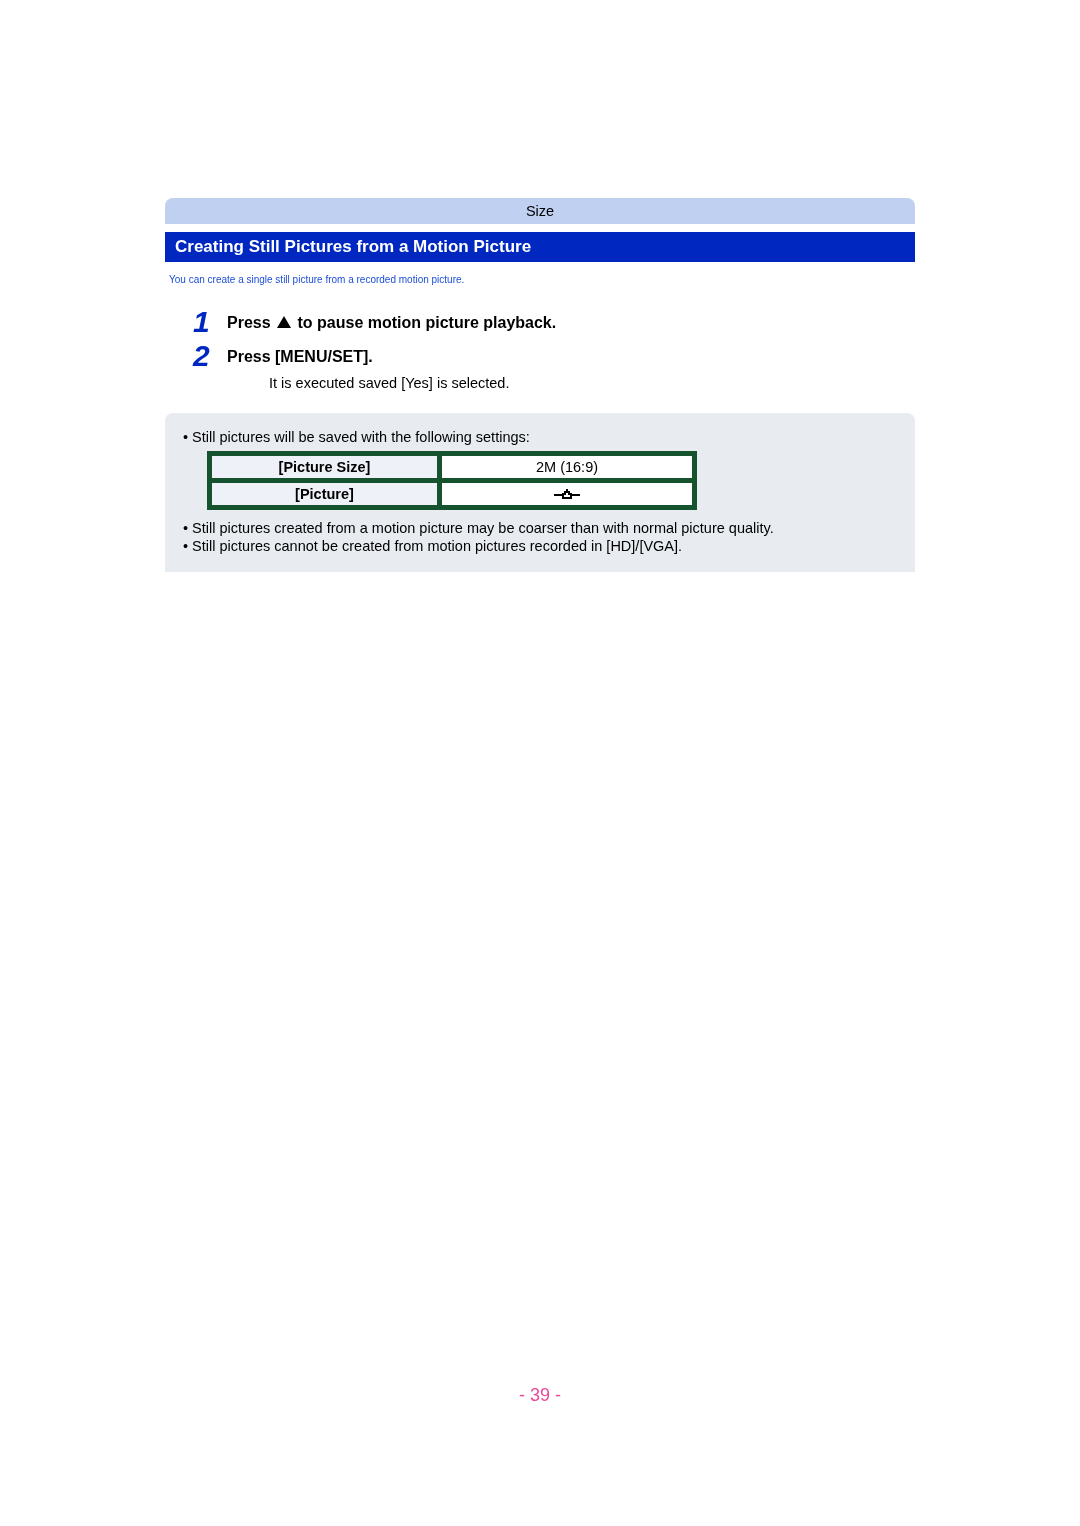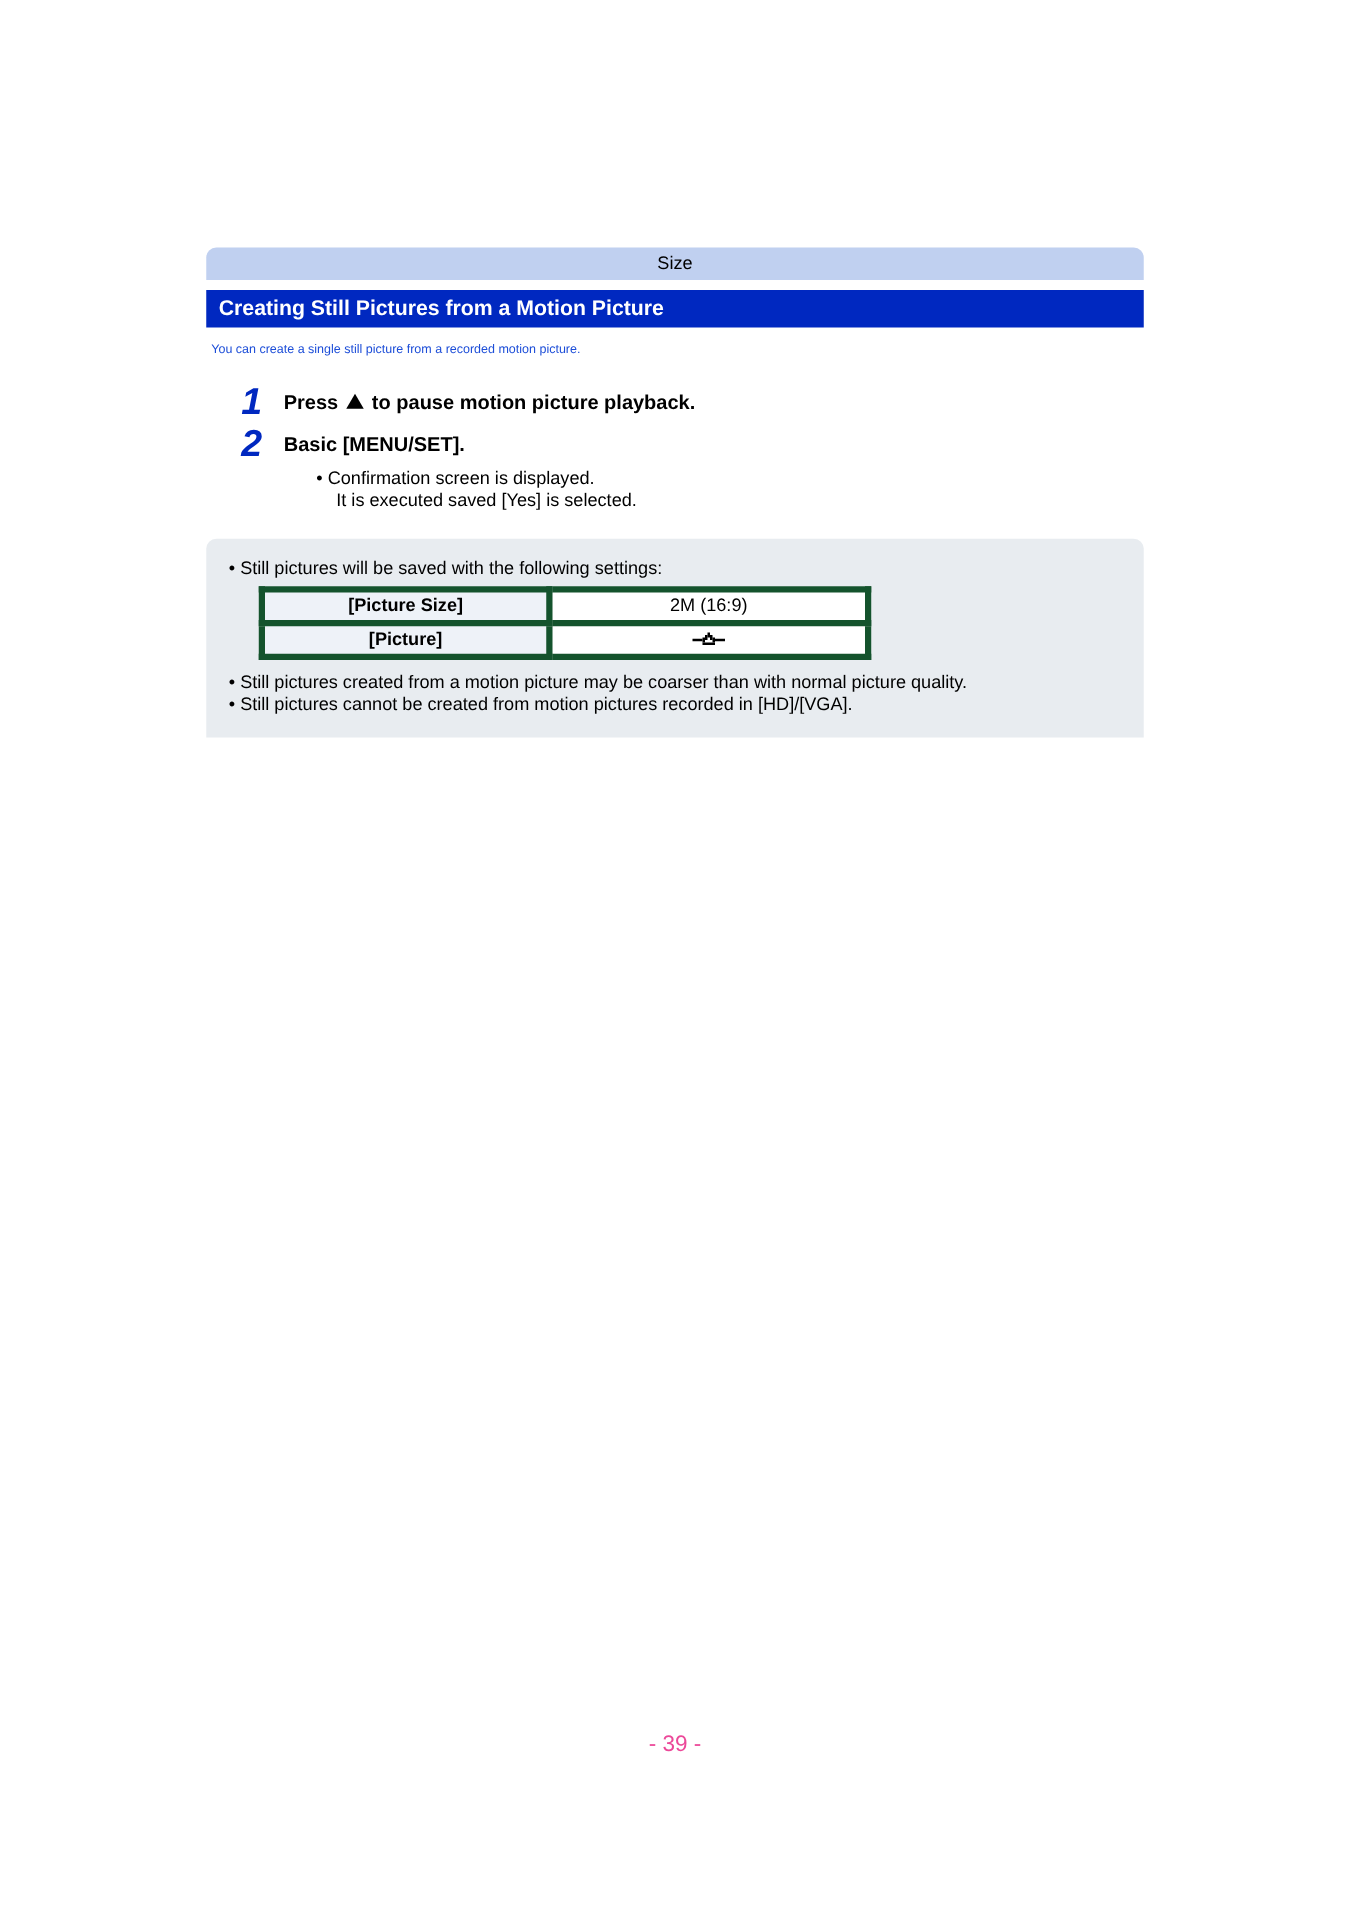--- a/index.html
+++ b/index.html
@@ -163,25 +163,24 @@
 
   <div class="step">
     <div class="step-num">1</div>
     <div class="step-text">
       <span>Press </span><span class="triangle"></span><span> to pause motion picture playback.</span>
     </div>
   </div>
 
   <div class="step">
     <div class="step-num">2</div>
-    <div class="step-text">Basic [MENU/SET].</div>
+    <div class="step-text">Press [MENU/SET].</div>
   </div>
 
   <div class="sub-bullets">
-    <div class="row">• Confirmation screen is displayed.</div>
     <div class="row indent">It is executed saved [Yes] is selected.</div>
   </div>
 
   <div class="note-box">
     <div class="note-line">• Still pictures will be saved with the following settings:</div>
 
     <table class="spec">
       <tbody>
           <tr>
         <td class="hdr">[Picture Size]</td>

